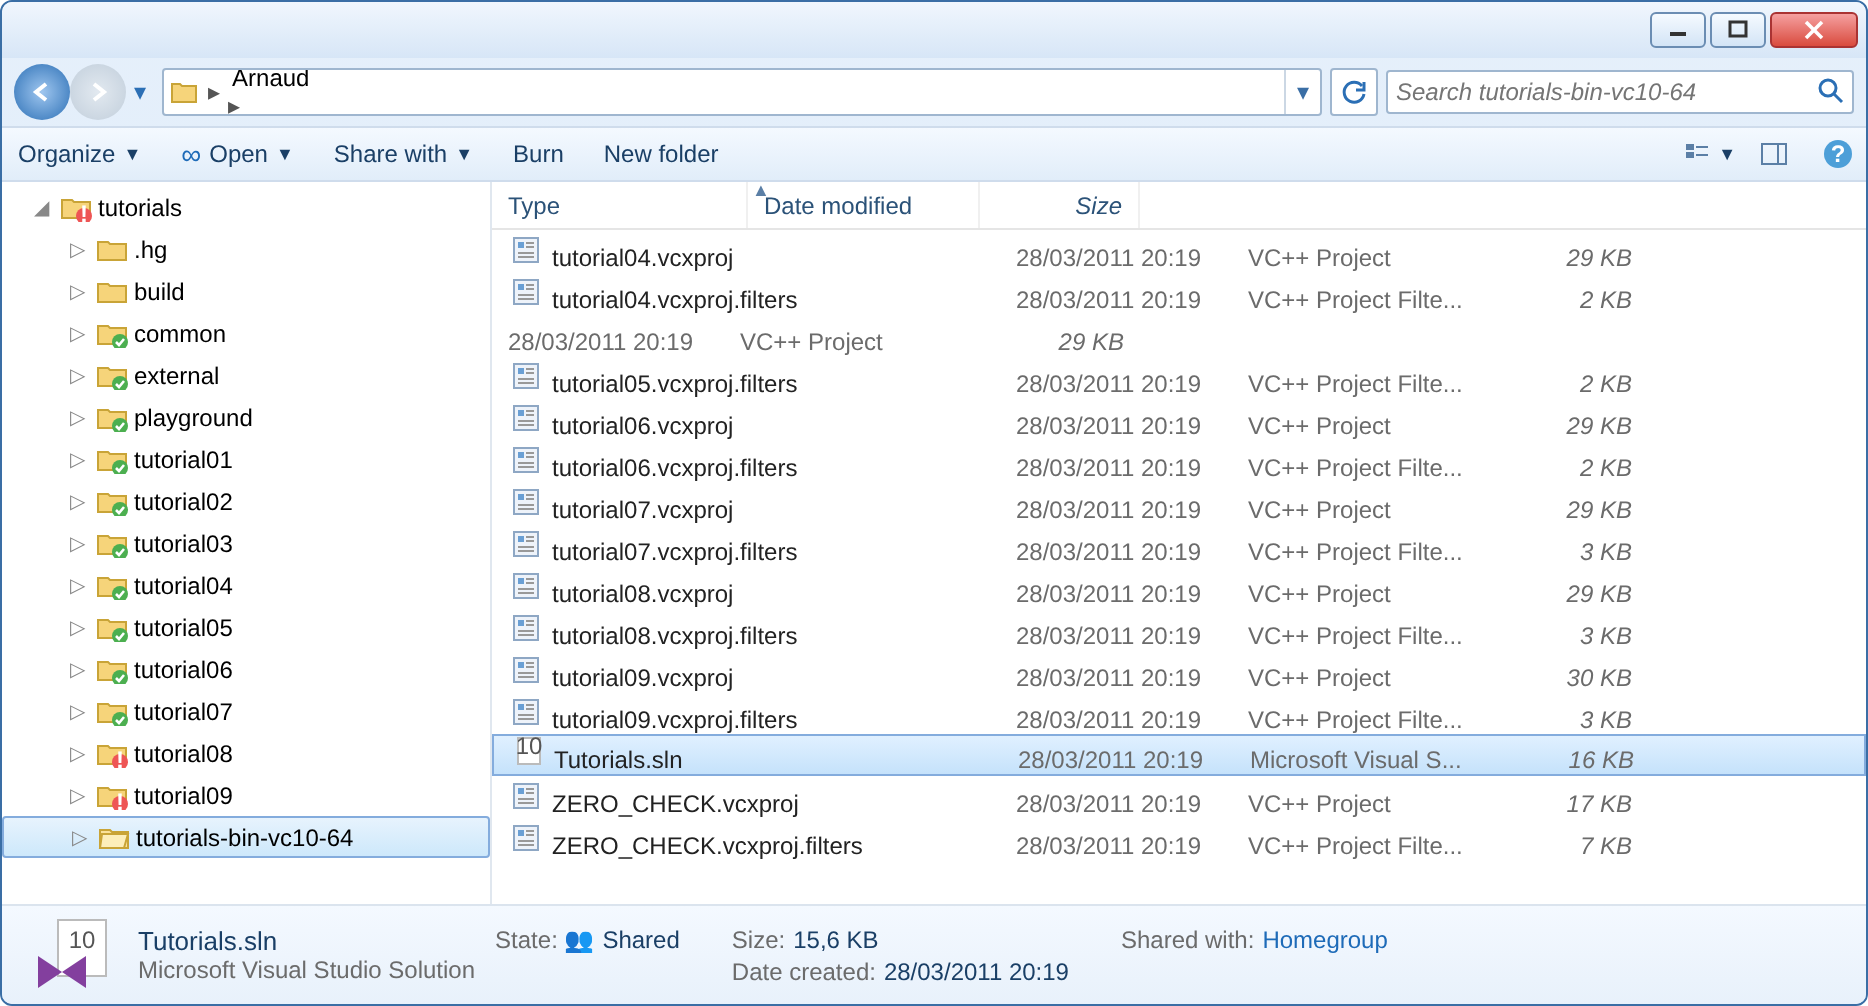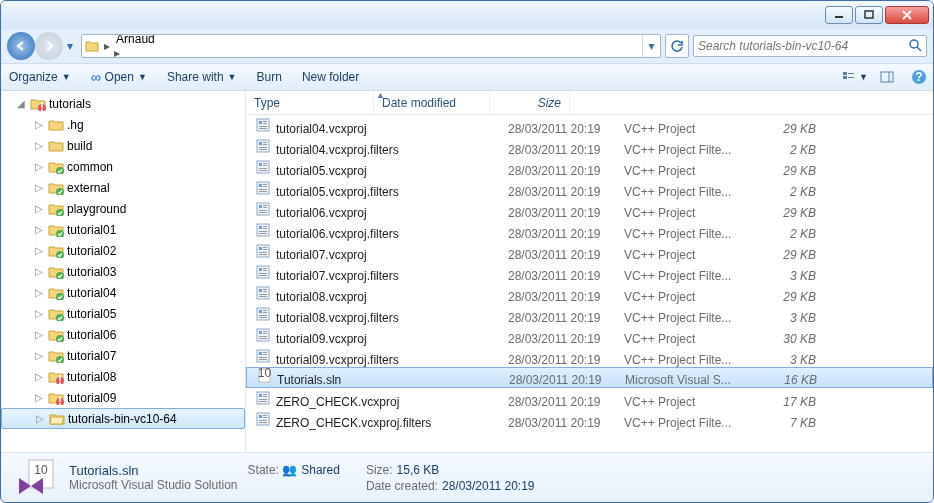--- a/index.html
+++ b/index.html
@@ -389,30 +389,20 @@
                   <rect x="8" y="6" width="4" height="1" fill="#999"></rect>
                   <rect x="4" y="9" width="8" height="1" fill="#999"></rect>
                   <rect x="4" y="11" width="8" height="1" fill="#999"></rect>
                 </svg>
               </span><span>tutorial04.vcxproj.filters</span></div>
             <div class="cell col-date dim">28/03/2011 20:19</div>
             <div class="cell col-type dim">VC++ Project Filte...</div>
             <div class="cell col-size dim">2 KB</div>
           </div>
           <div class="row">
-            <div class="cell col-name"><span class="file-icon">
-                <svg width="16" height="16">
-                  <rect x="2" y="2" width="12" height="12" fill="#eef3fa" stroke="#8ea7c4"></rect>
-                  <rect x="4" y="4" width="3" height="3" fill="#6a9fd4"></rect>
-                  <rect x="8" y="4" width="4" height="1" fill="#999"></rect>
-                  <rect x="8" y="6" width="4" height="1" fill="#999"></rect>
-                  <rect x="4" y="9" width="8" height="1" fill="#999"></rect>
-                  <rect x="4" y="11" width="8" height="1" fill="#999"></rect>
-                </svg>
-              </span><span>tutorial05.vcxproj</span></div>
             <div class="cell col-date dim">28/03/2011 20:19</div>
             <div class="cell col-type dim">VC++ Project</div>
             <div class="cell col-size dim">29 KB</div>
           </div>
           <div class="row">
             <div class="cell col-name"><span class="file-icon">
                 <svg width="16" height="16">
                   <rect x="2" y="2" width="12" height="12" fill="#eef3fa" stroke="#8ea7c4"></rect>
                   <rect x="4" y="4" width="3" height="3" fill="#6a9fd4"></rect>
                   <rect x="8" y="4" width="4" height="1" fill="#999"></rect>
@@ -603,16 +593,19 @@
       <div class="details-sub">Microsoft Visual Studio Solution</div>
     </div>
     <div class="details-grid">
       <div class="details-col">
         <div><span class="details-label">State:</span> <span>👥</span><span class="details-val">Shared</span></div>
       </div>
       <div class="details-col">
         <div><span class="details-label">Size:</span><span class="details-val">15,6 KB</span></div>
         <div><span class="details-label">Date created:</span><span class="details-val">28/03/2011 20:19</span></div>
       </div>
+      <div class="details-col">
+        <div><span class="details-label">Shared with:</span><span class="details-val" style="color:#1e6bb8">Homegroup</span></div>
+      </div>
     </div>
   </div>
 
 </div>
 
 </body></html>

